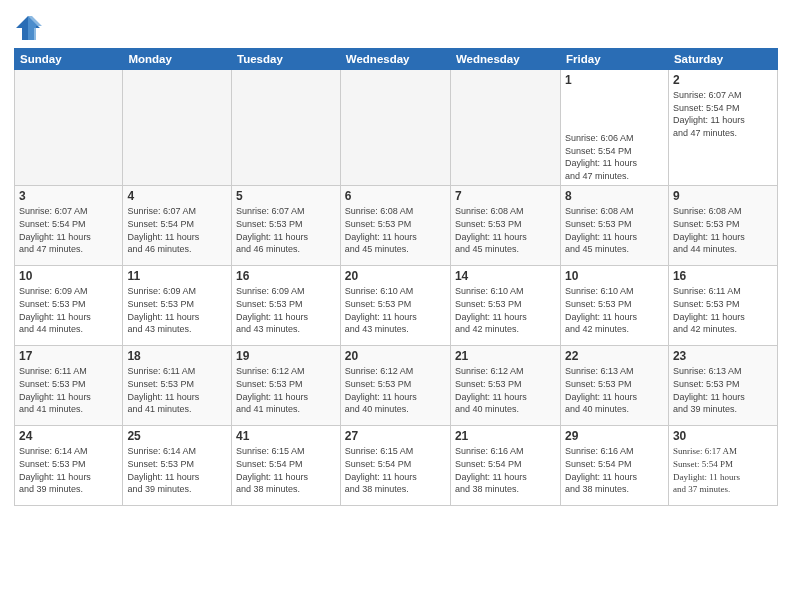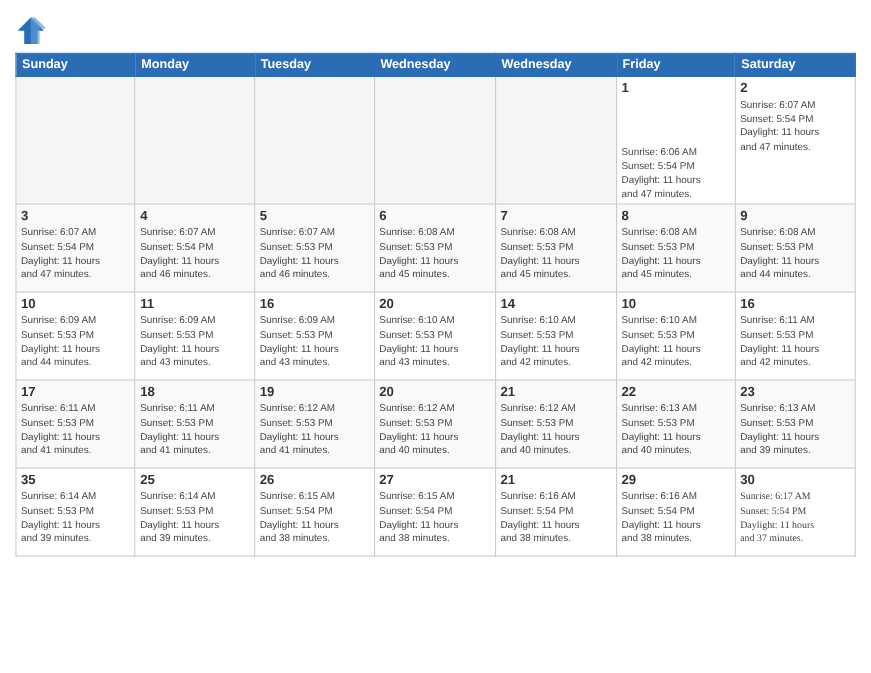--- a/index.html
+++ b/index.html
@@ -304,35 +304,35 @@
           <td>
             <div class="day-num">23</div>
             <div class="day-info" style="white-space: pre-line;">Sunrise: 6:13 AM
 Sunset: 5:53 PM
 Daylight: 11 hours
 and 39 minutes.</div>
           </td>
         </tr>
         <tr>
           <td>
-            <div class="day-num">35</div>
+            <div class="day-num">24</div>
             <div class="day-info" style="white-space: pre-line;">Sunrise: 6:14 AM
 Sunset: 5:53 PM
 Daylight: 11 hours
 and 39 minutes.</div>
           </td>
           <td>
             <div class="day-num">25</div>
             <div class="day-info" style="white-space: pre-line;">Sunrise: 6:14 AM
 Sunset: 5:53 PM
 Daylight: 11 hours
 and 39 minutes.</div>
           </td>
           <td>
-            <div class="day-num">26</div>
+            <div class="day-num">41</div>
             <div class="day-info" style="white-space: pre-line;">Sunrise: 6:15 AM
 Sunset: 5:54 PM
 Daylight: 11 hours
 and 38 minutes.</div>
           </td>
           <td>
             <div class="day-num">27</div>
             <div class="day-info" style="white-space: pre-line;">Sunrise: 6:15 AM
 Sunset: 5:54 PM
 Daylight: 11 hours

